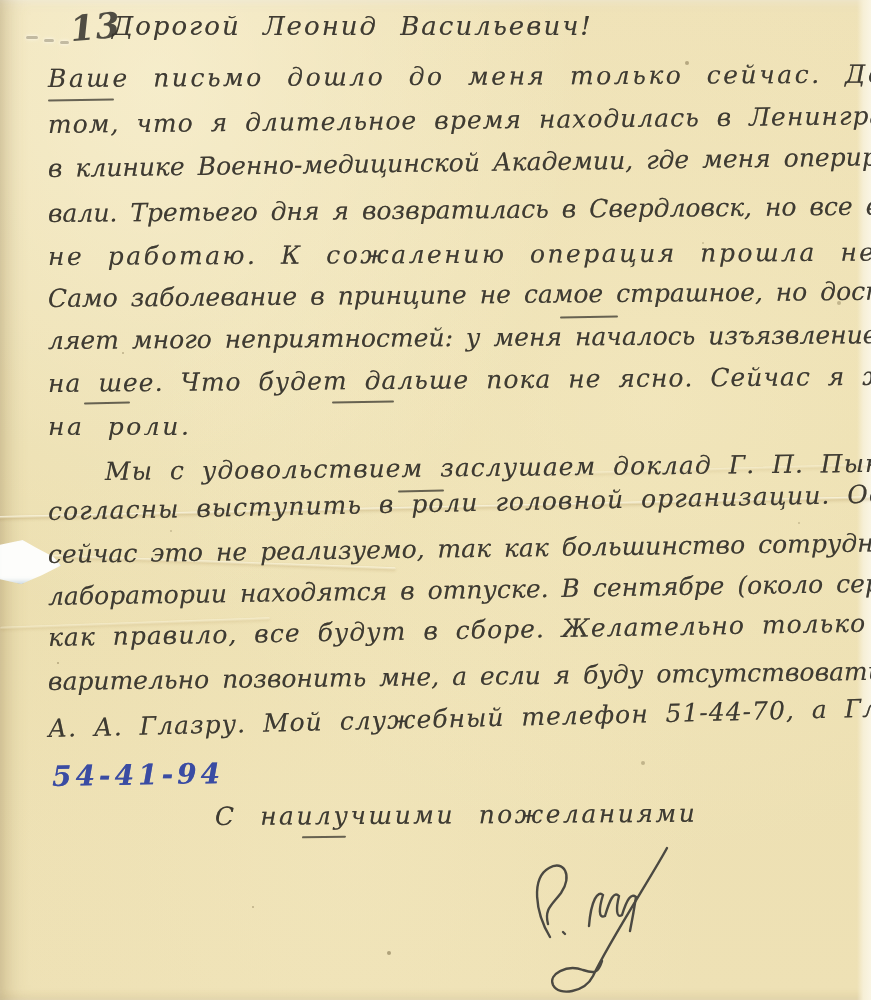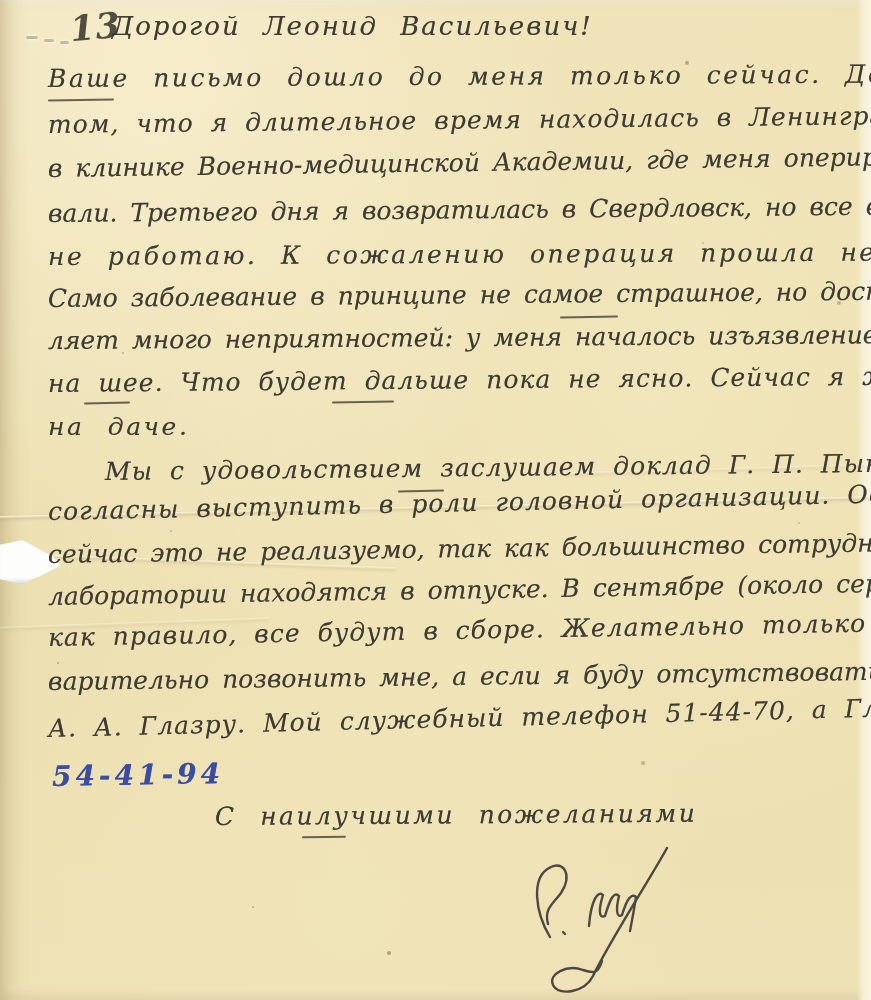--- a/index.html
+++ b/index.html
@@ -76,21 +76,21 @@
   <div class="line salutation">Дорогой Леонид Васильевич!</div>
 
   <div class="line w" style="top:64px;transform:rotate(-0.3deg)">Ваше письмо дошло до меня только сейчас. Дело в</div>
   <div class="line" style="top:110px;transform:rotate(-0.6deg)">том, что я длительное время находилась в Ленинграде,</div>
   <div class="line tight" style="top:154px;transform:rotate(-0.8deg)">в клинике Военно-медицинской Академии, где меня опериро-</div>
   <div class="line tight" style="top:199px;transform:rotate(-0.5deg)">вали. Третьего дня я возвратилась в Свердловск, но все еще</div>
   <div class="line w" style="top:242px;transform:rotate(-0.3deg)">не работаю. К сожалению операция прошла неудачно.</div>
   <div class="line tight" style="top:284px;transform:rotate(-0.5deg)">Само заболевание в принципе не самое страшное, но достав-</div>
   <div class="line tight" style="top:326px;transform:rotate(-0.4deg)">ляет много неприятностей: у меня началось изъязвление рубцов</div>
   <div class="line" style="top:369px;transform:rotate(-0.5deg)">на шее. Что будет дальше пока не ясно. Сейчас я живу</div>
-  <div class="line w" style="top:412px">на даче.</div>
+  <div class="line w" style="top:412px">на роли.</div>
 
   <div class="line indent" style="top:457px;transform:rotate(-0.6deg)">Мы с удовольствием заслушаем доклад Г. П. Пынько и</div>
   <div class="line" style="top:497px;transform:rotate(-1.2deg)">согласны выступить в роли головной организации. Однако</div>
   <div class="line tight" style="top:540px;transform:rotate(-0.8deg)">сейчас это не реализуемо, так как большинство сотрудников</div>
   <div class="line tight" style="top:582px;transform:rotate(-0.9deg)">лаборатории находятся в отпуске. В сентябре (около середины),</div>
   <div class="line" style="top:623px;transform:rotate(-1deg)">как правило, все будут в сборе. Желательно только пред-</div>
   <div class="line tight" style="top:667px;transform:rotate(-0.7deg)">варительно позвонить мне, а если я буду отсутствовать, то</div>
   <div class="line" style="top:714px;transform:rotate(-1.4deg)">А. А. Глазру. Мой служебный телефон 51-44-70, а Глазра</div>
 
   <div class="line blue" style="top:760px;transform:rotate(-1deg);left:52px">54-41-94</div>

